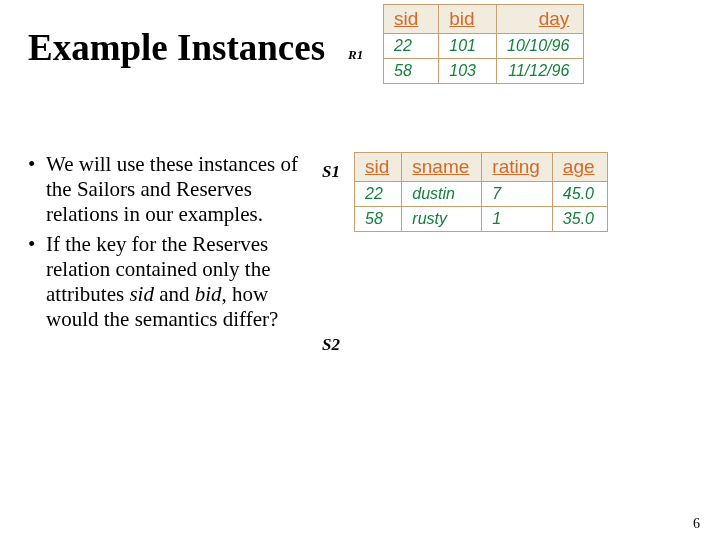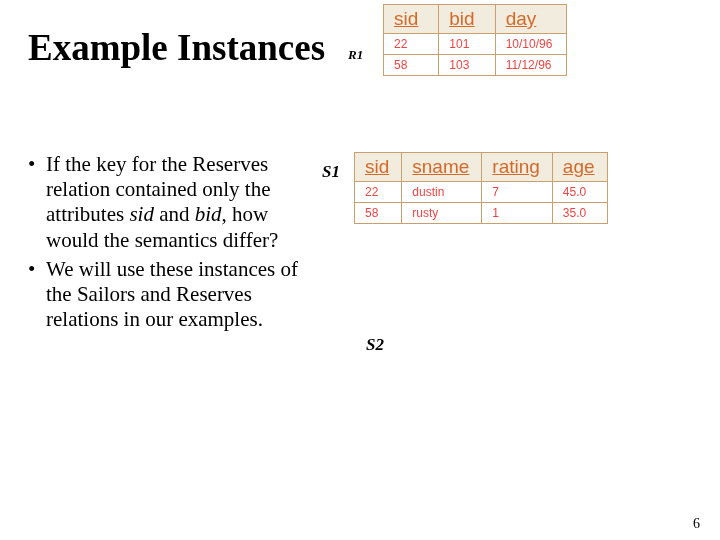--- a/index.html
+++ b/index.html
@@ -35,21 +35,20 @@
     font-weight: bold;
     font-size: 17px;
   }
   .label-s2 {
     position: absolute;
     left: 322px;
     top: 335px;
     font-style: italic;
     font-weight: bold;
     font-size: 17px;
-    margin-left: 44px;
   }
   .bullets {
     position: absolute;
     left: 28px;
     top: 152px;
     width: 295px;
     font-size: 21px;
     line-height: 1.2;
   }
   .bullets ul { list-style: none; }
@@ -73,26 +72,27 @@
     text-align: left;
     font-weight: normal;
   }
   th {
     background: #f2ecde;
     color: #d46a2a;
     font-size: 19px;
     text-decoration: underline;
   }
   td {
-    color: #ef4444;
-    font-size: 12px;
+    color: #15803d;
+    font-size: 16px;
+    font-style: italic;
   }
   .table-r1 { left: 383px; top: 4px; }
   .table-r1 th, .table-r1 td { padding: 3px 20px 3px 10px; }
-  .table-r1 th:nth-child(3), .table-r1 td:nth-child(3) { padding-right: 14px; }
+  .table-r1 th:nth-child(3), .table-r1 td:nth-child(3) { padding-right: 14px; text-align: right;}
   .table-s1 { left: 354px; top: 152px; }
   .page-num {
     position: absolute;
     right: 20px;
     bottom: 8px;
     font-size: 14px;
     font-family: "Times New Roman", serif;
   }
 </style>
 </head>
@@ -117,24 +117,24 @@
     <td>58</td>
     <td>103</td>
     <td>11/12/96</td>
   </tr>
 </tbody>
   </table>
 
 <div class="bullets">
   <ul>
     <li>
-      <span>If the key for the Reserves relation contained only the attributes </span><em>sid</em><span> and </span><em>bid</em><span>, how would the semantics differ?</span>
+      <span>We will use these instances of the Sailors and Reserves relations in our examples.</span>
     </li>
     <li>
-      <span>We will use these instances of the Sailors and Reserves relations in our examples.</span>
+      <span>If the key for the Reserves relation contained only the attributes </span><em>sid</em><span> and </span><em>bid</em><span>, how would the semantics differ?</span>
     </li>
   </ul>
 </div>
 
 <div class="label-s1">S1</div>
 
 <table class="table-s1">
   <tbody>
       <tr>
     <th>sid</th>

